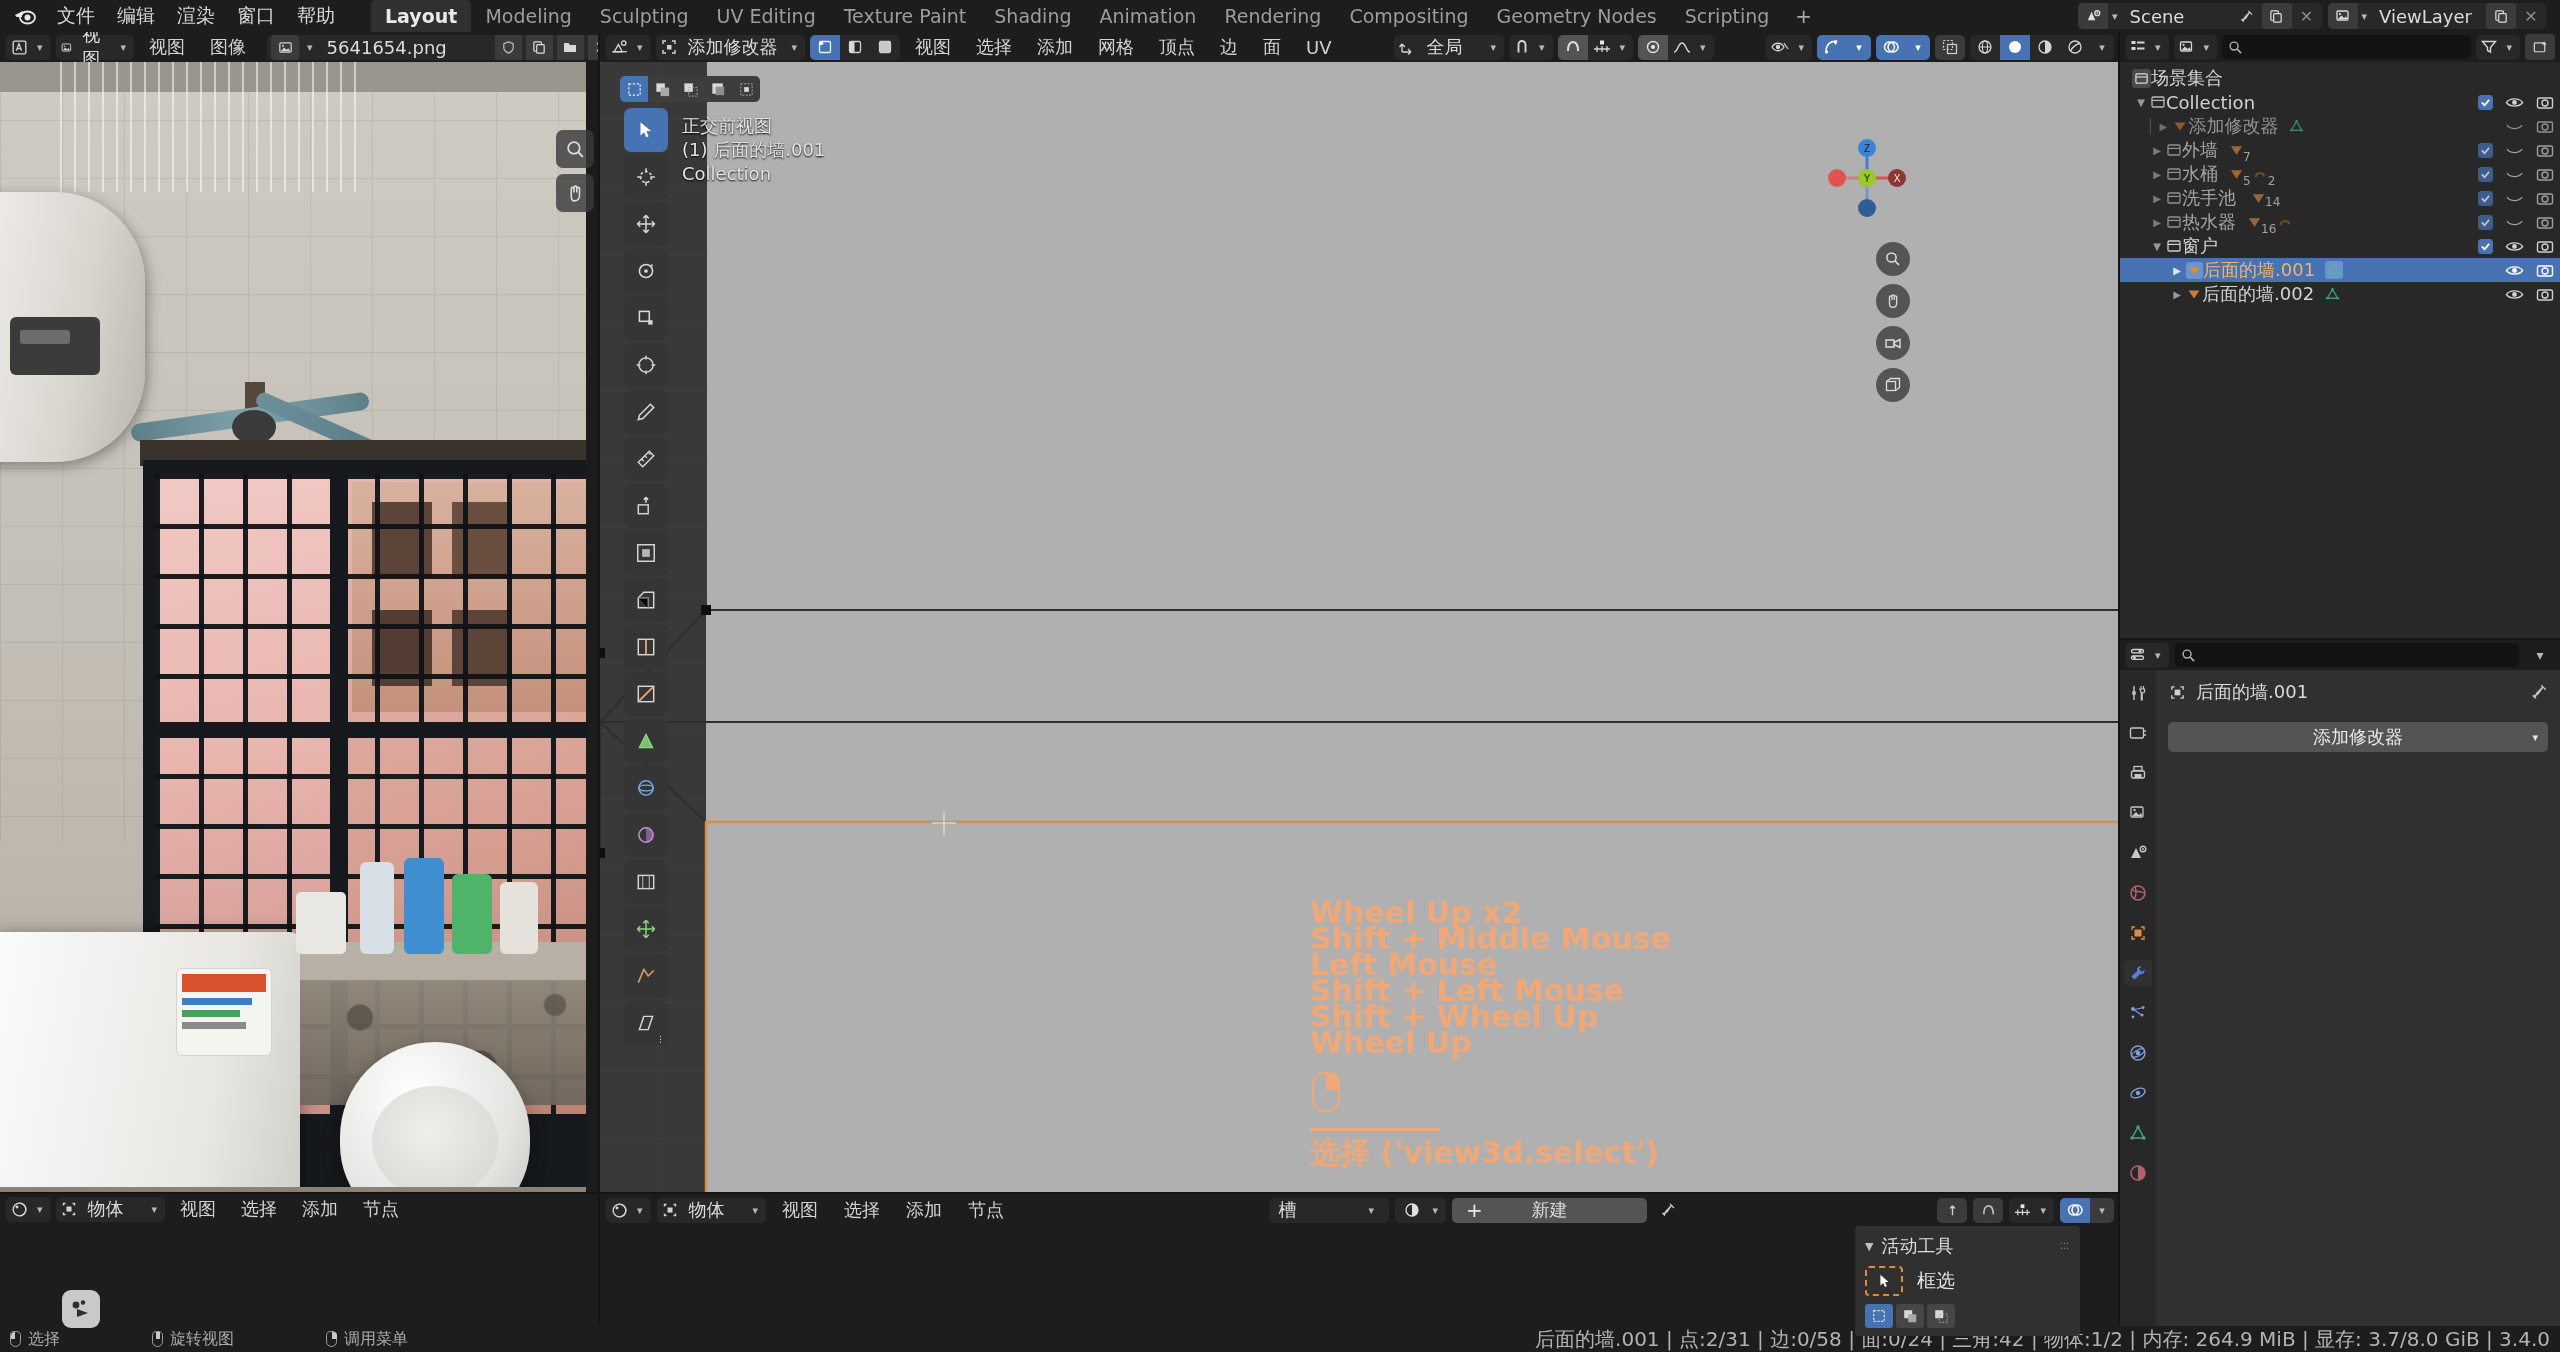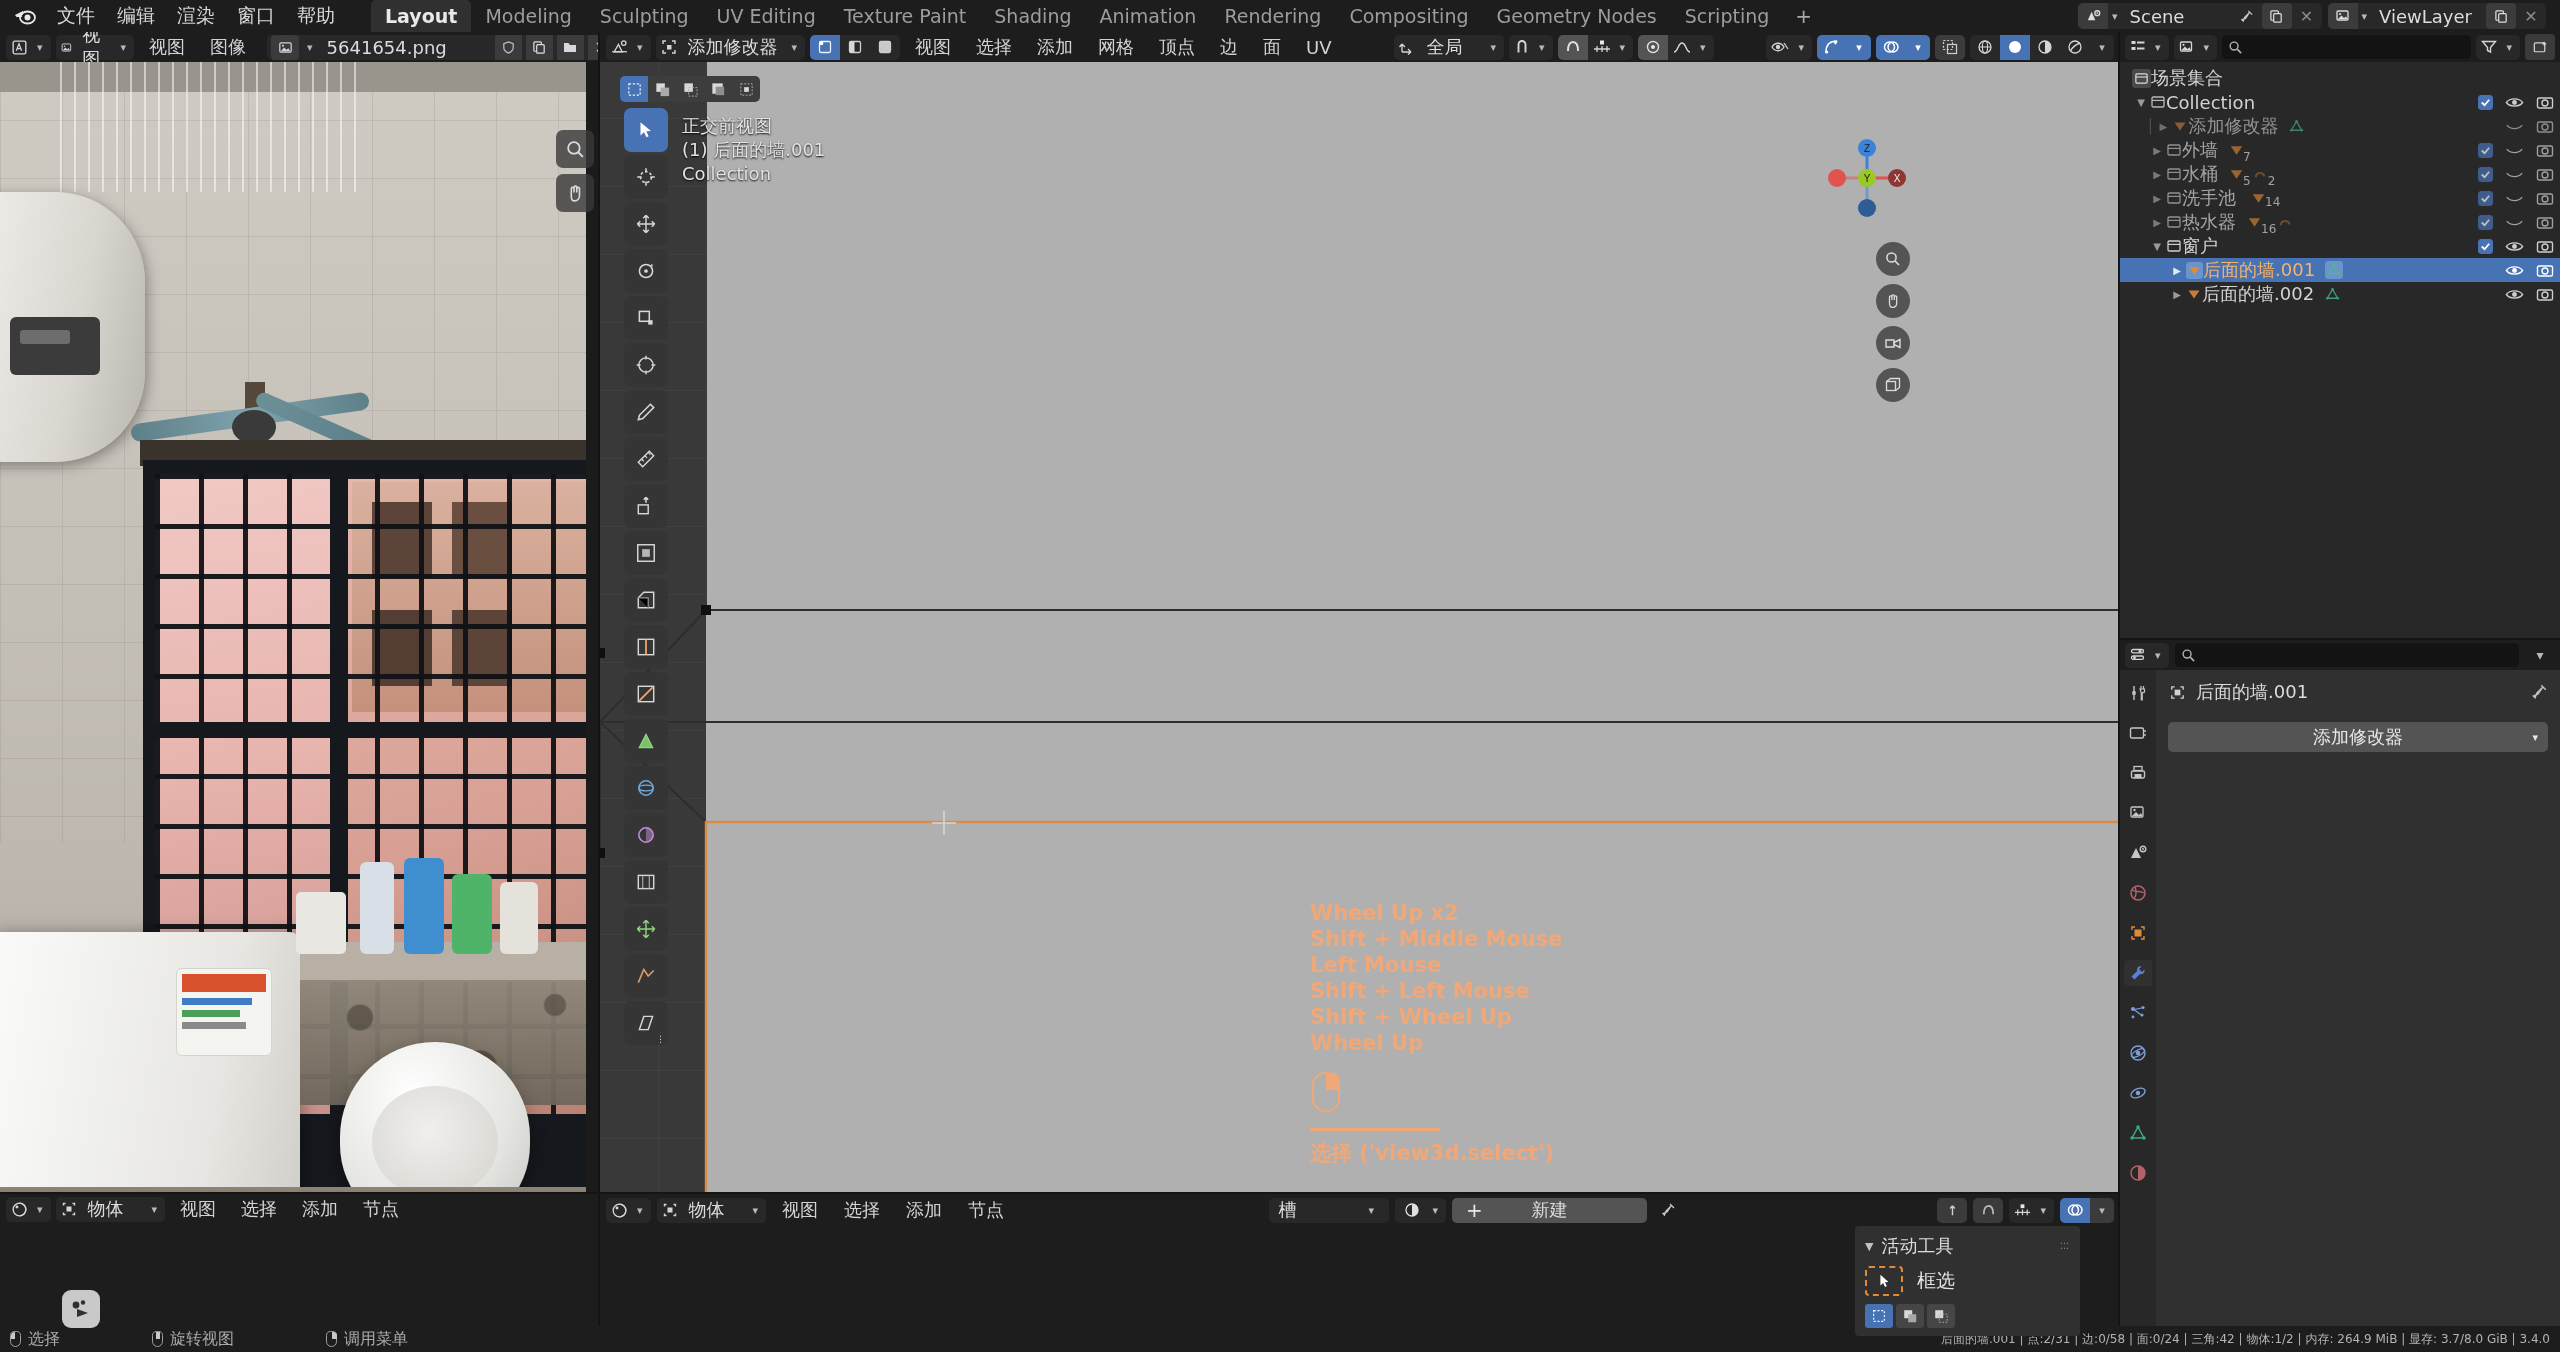--- a/index.html
+++ b/index.html
@@ -61,21 +61,21 @@
        linear-gradient(to bottom, rgba(255,255,255,0.035) 1px, transparent 1px);
      background-size:68px 68px; background-position:-10px -12px;}
   .vp-info{ position:absolute; left:82px; top:52px; font-size:18px; color:#e3e3e3; line-height:24px; text-shadow:0 1px 2px #000;}
   .vp-toolbar{ position:absolute; left:24px; top:46px; width:44px; display:flex; flex-direction:column; gap:3px; z-index:9;}
   .vtool{ width:44px;height:44px; background:#353535; border-radius:7px; display:flex; align-items:center; justify-content:center;}
   .vtool.active{ background:#4772b3;}
   .vtool-dots{ position:absolute; right:3px; bottom:3px; font-size:9px; color:#cfcfcf; line-height:5px;}
   .selmodes{ position:absolute; left:20px; top:14px; display:flex; border-radius:5px; overflow:hidden; z-index:9;}
   .selmode{ width:28px;height:26px;background:#3d3d3d; display:flex;align-items:center;justify-content:center;}
   .selmode.on{ background:#4772b3;}
-  .oplog{ position:absolute; left:710px; top:838px; color:#f0a878; font-size:21px; line-height:26px; font-weight:600;}
+  .oplog{ position:absolute; left:710px; top:838px; color:#f0a878; font-size:30px; line-height:26px; font-weight:600;}
   .oplog .rule{ width:130px; height:3px; background:#f0a878; margin:14px 0 9px 0;}
   .gizmo{ position:absolute; right:205px; top:68px; width:96px; height:96px; z-index:9;}
   .navbtns{ position:absolute; right:210px; top:180px; display:flex; flex-direction:column; gap:8px; z-index:9;}
   .navbtn{ width:34px;height:34px;border-radius:17px;background:#3d3d3dcc;display:flex;align-items:center;justify-content:center;}
 
   
   #shader-editor{ left:600px; top:1194px; width:1520px; height:138px; background:#1d1d1d;}
   .sh-hdr{ height:32px; background:#1d1d1d; display:flex; align-items:center; padding:0 6px; gap:6px;}
   .sh-body{ position:absolute; top:32px; left:0; right:0; bottom:0; background:#1d1d1d;}
 
@@ -124,21 +124,21 @@
 
   
   .statusbar{ position:absolute; left:0; bottom:0; width:2560px; height:26px; background:#1d1d1d;
      display:flex; align-items:center; padding:0 10px; font-size:16px; color:#a9a9a9; gap:0;}
   .sb-item{ display:flex; align-items:center; gap:7px; margin-right:92px;}
   .mouse-ico{ width:11px;height:16px;border:1.4px solid #a0a0a0;border-radius:5px 5px 6px 6px; position:relative;}
   .mouse-ico i{ position:absolute; width:4.5px;height:7px; top:-0.5px; background:#c8c8c8;}
   .mouse-ico i.l{ left:-0.5px; border-radius:4px 0 0 0;}
   .mouse-ico i.m{ left:2.8px; top:-0.5px; width:4px; background:#c8c8c8;}
   .mouse-ico i.r{ right:-0.5px; border-radius:0 4px 0 0;}
-  .sb-right{ margin-left:auto; display:flex; align-items:center; gap:0; font-size:12px; color:#b3b3b3; white-space:nowrap;}
+  .sb-right{ margin-left:auto; display:flex; align-items:center; gap:0; font-size:20px; color:#b3b3b3; white-space:nowrap;}
 
   .divider-v{ position:absolute; background:#141414; width:2px;}
   .divider-h{ position:absolute; background:#141414; height:2px;}
   svg{ display:block; }
 </style>
 </head>
 <body>
 
 <div class="app">
 

